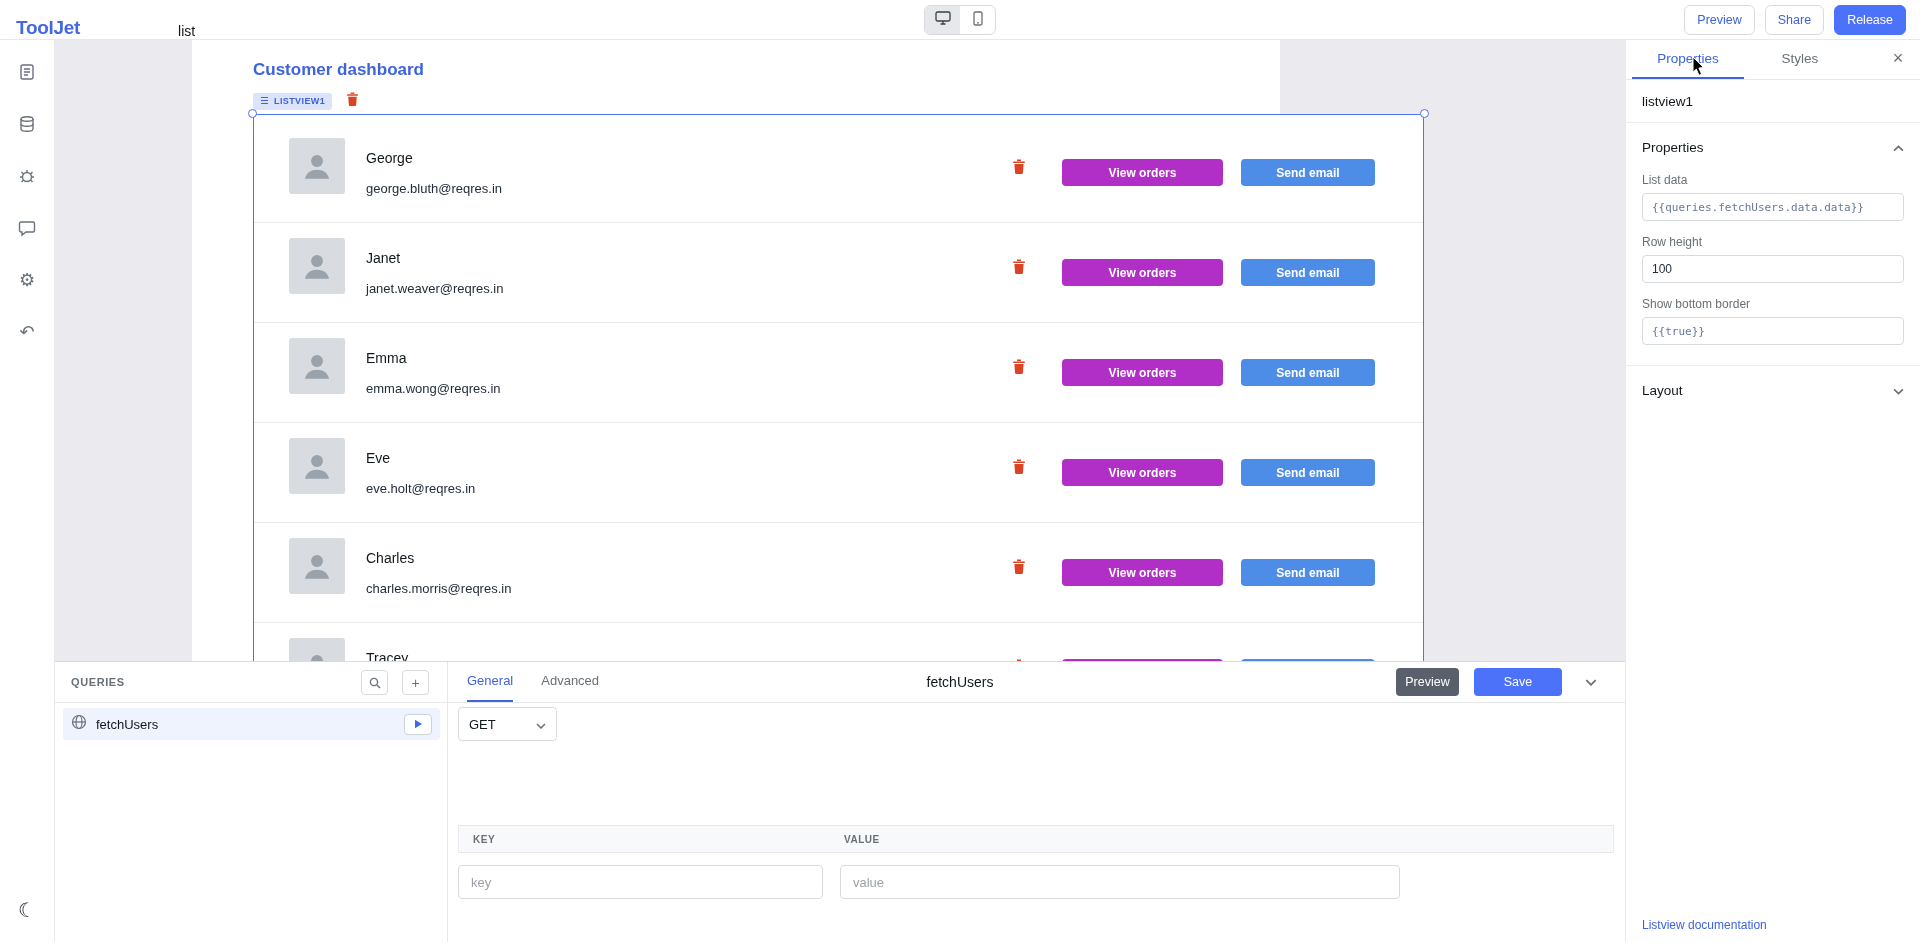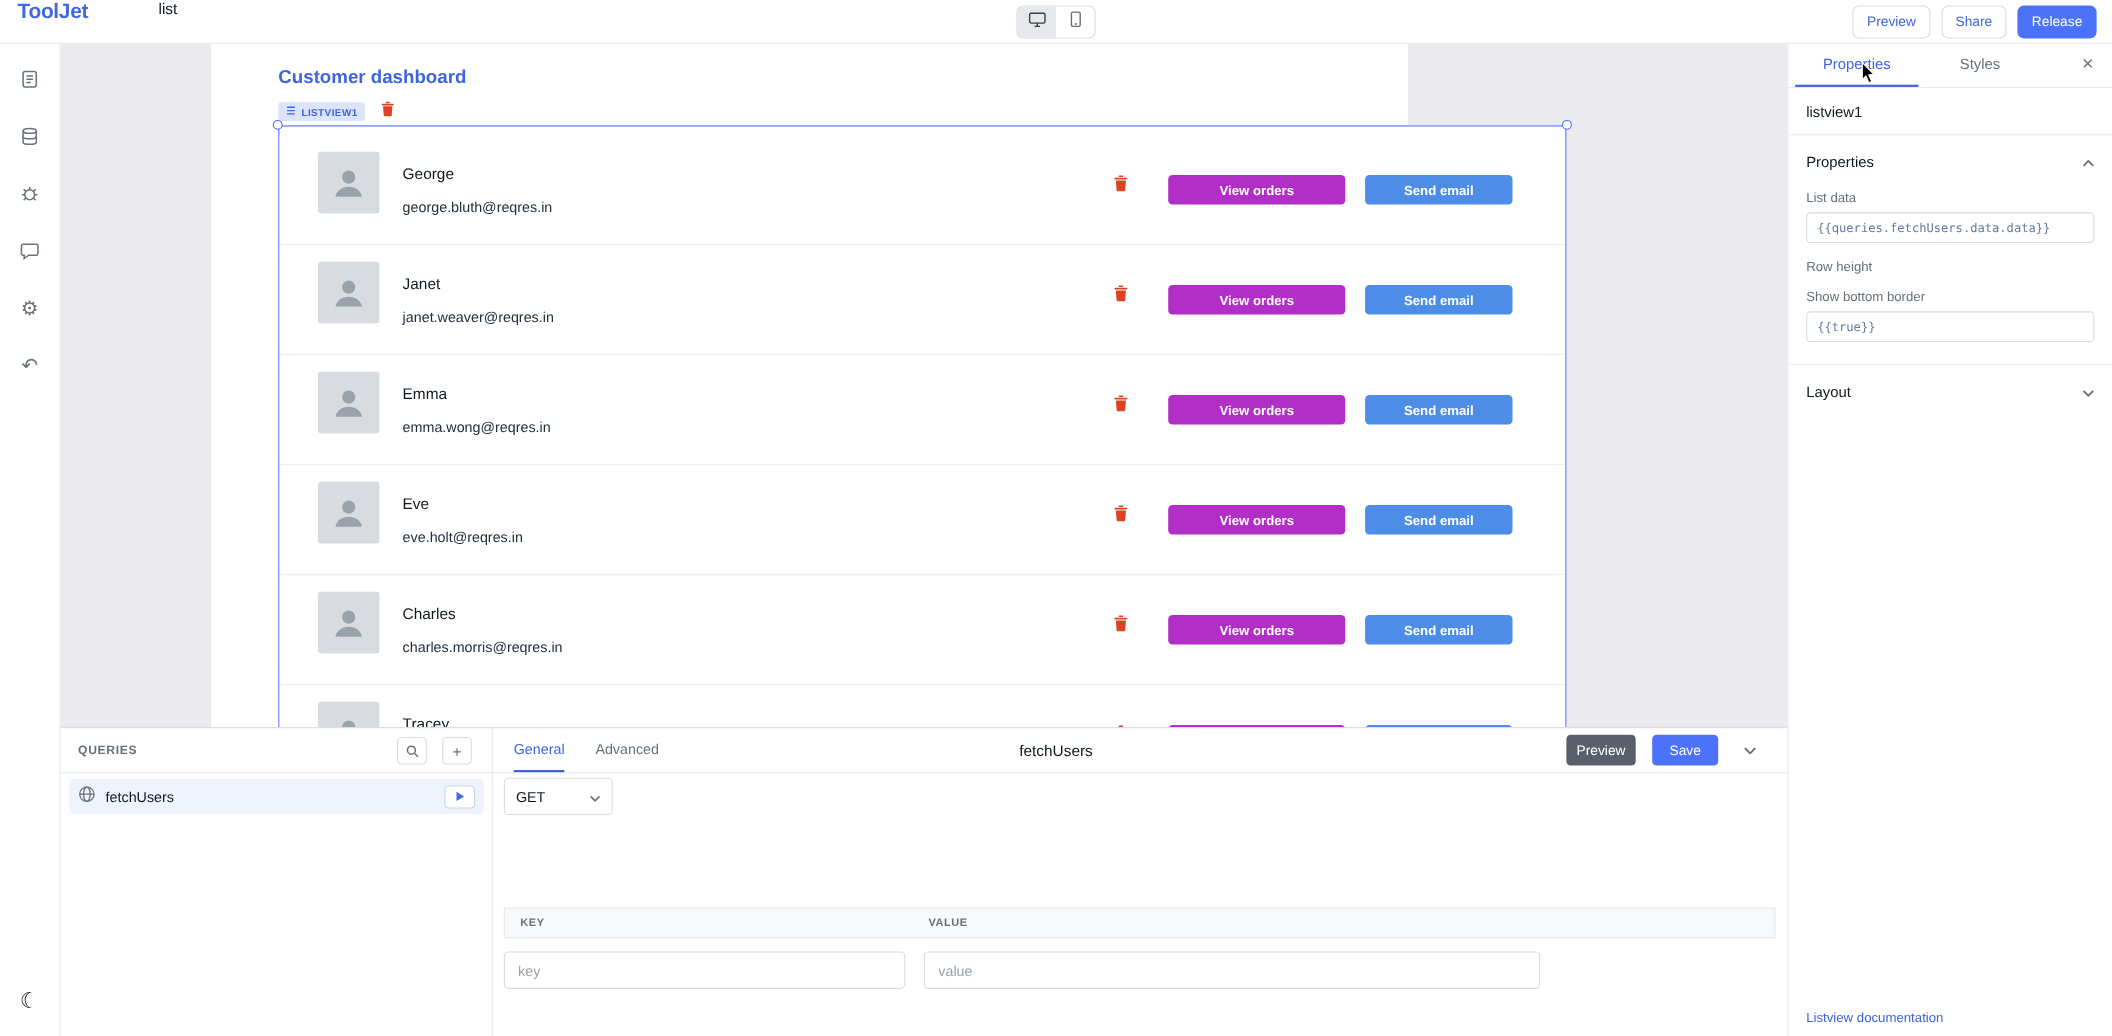--- a/index.html
+++ b/index.html
@@ -1,21 +1,21 @@
 <!DOCTYPE html>
 <html><head>
 <meta charset="utf-8">
 <style>
   * { margin:0; padding:0; box-sizing:border-box; }
   html,body { width:1920px; height:942px; overflow:hidden; }
   body { font-family:"Liberation Sans", sans-serif; background:#fff; position:relative; color:#11181C; }
 
   
   .app-header { position:absolute; top:0; left:0; width:1920px; height:40px; background:#fff;
-                border-bottom:1px solid #E6E8EB; display:flex; align-items:flex-start; z-index:30; }
+                border-bottom:1px solid #E6E8EB; display:flex; align-items:flex-end; z-index:30;gap:34px; }
   .logo { font-size:19px; font-weight:800; color:#4368E3; margin-left:16px; letter-spacing:-0.3px; cursor:pointer; }
   .app-name { margin-left:64px; font-size:14px; color:#11181C; }
   .device-toggle { position:absolute; left:50%; top:5px; transform:translateX(-50%); height:30px;
                    border:1px solid #D7DBDF; border-radius:6px; display:flex; overflow:hidden; background:#fff; }
   .device-btn { width:35px; display:grid; place-items:center; cursor:pointer; }
   .device-btn.active { background:#E6E8EB; }
   .header-right { position:absolute; right:14px; top:5px; display:flex; gap:10px; height:30px; align-items:center; }
   .version-group { display:flex; align-items:center; height:30px; border:1px solid #D7DBDF; border-radius:6px; background:#fff; }
   .vg-label { padding:0 10px; font-size:12px; color:#687076; border-right:1px solid #E6E8EB; height:100%; display:flex; align-items:center; }
   .vg-select { display:flex; align-items:center; gap:6px; padding:0 10px; width:170px; font-size:12px; color:#11181C; cursor:pointer; }
@@ -67,21 +67,21 @@
   .query-item-name { font-size:13px; color:#11181C; }
   .run-btn { margin-left:auto; width:28px; height:21px; background:#fff; border:1px solid #CBD3DB; border-radius:4px;
              display:grid; place-items:center; cursor:pointer; }
   .qp-tabs { position:absolute; left:412px; top:0; height:40px; display:flex; gap:28px; }
   .qp-tab { line-height:38px; font-size:13px; color:#687076; cursor:pointer; border-bottom:2px solid transparent; }
   .qp-tab.active { color:#3E63DD; border-bottom-color:#3E63DD; }
   .query-title { position:absolute; left:905px; top:0; transform:translateX(-50%); line-height:40px; font-size:14px; color:#11181C; }
   .qp-actions { position:absolute; right:20px; top:6px; display:flex; gap:15px; align-items:center; }
   .qbtn { height:28px; border-radius:4px; font-size:12.5px; font-weight:500; color:#fff; display:grid; place-items:center; cursor:pointer; }
   .qbtn.dark { width:63px; background:#59606C; }
-  .qbtn.blue { width:60px; background:#4D72FA; }
+  .qbtn.blue { width:88px; background:#4D72FA; }
   .qp-chev { width:28px; height:28px; display:grid; place-items:center; cursor:pointer; }
   .method-select { position:absolute; left:403px; top:45px; width:99px; height:34px; border:1px solid #D7DBDF; border-radius:4px;
                    background:#fff; display:flex; align-items:center; justify-content:space-between; padding:0 10px;
                    font-size:13px; color:#11181C; cursor:pointer; }
   .url-input { position:absolute; left:517px; top:45px; width:1045px; height:34px; border:1px solid #D7DBDF; border-radius:4px;
                padding:0 12px; font-size:13px; color:#11181C; font-family:"Liberation Sans",sans-serif; background:#fff; }
   .req-tabs { position:absolute; left:403px; top:96px; width:1156px; height:36px; border-bottom:1px solid #E6E8EB;
               display:flex; gap:32px; padding-left:20px; }
   .req-tab { line-height:34px; font-size:13px; color:#687076; cursor:pointer; border-bottom:2px solid transparent; }
   .req-tab.active { color:#3E63DD; border-bottom-color:#3E63DD; }
@@ -411,20 +411,23 @@
           </svg>
       </span>
     </div>
 
     <div class="rp-label">List data</div>
     <div class="rp-input">
       <span class="code">{{queries.fetchUsers.data.data}}</span>
     </div>
 
     <div class="rp-label">Row height</div>
+    <div class="rp-input">
+      <span class="plain">100</span>
+    </div>
 
     <div class="rp-label">Show bottom border</div>
     <div class="rp-input">
       <span class="code">{{true}}</span>
     </div>
 
     <div class="rp-divider" style="margin-top:20px;"></div>
 
     <div class="rp-section">
       <span>Layout</span>

